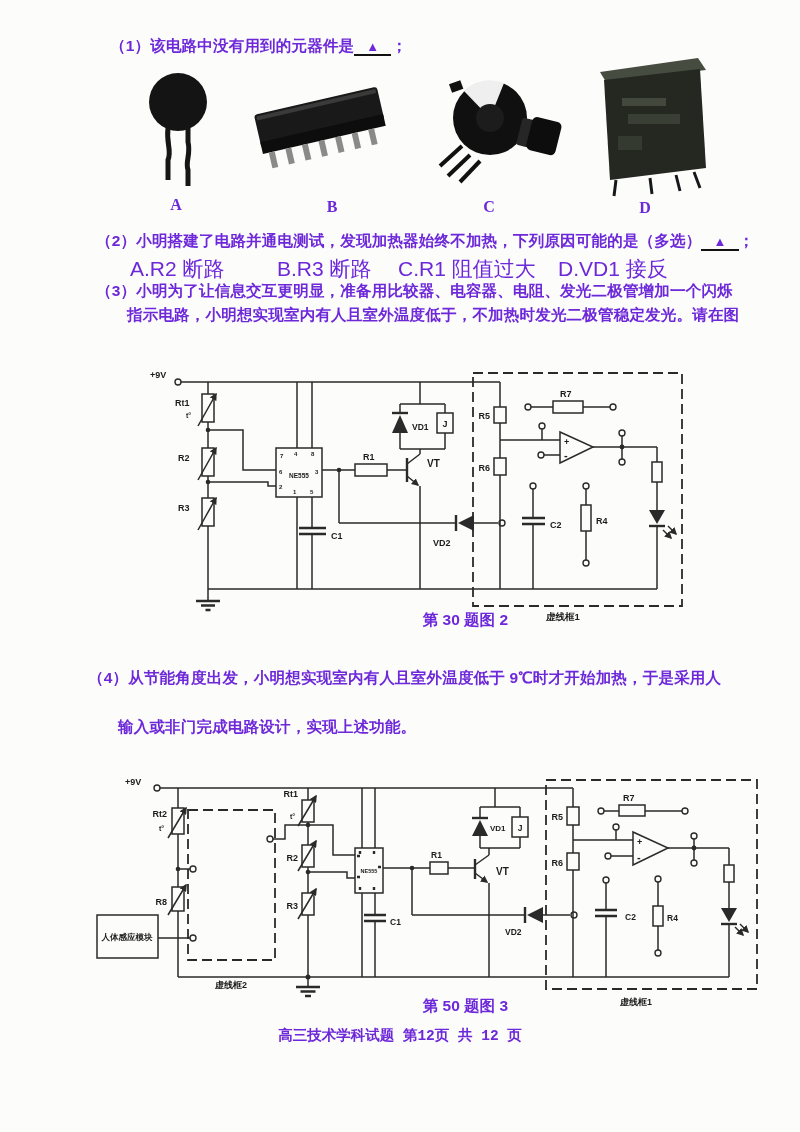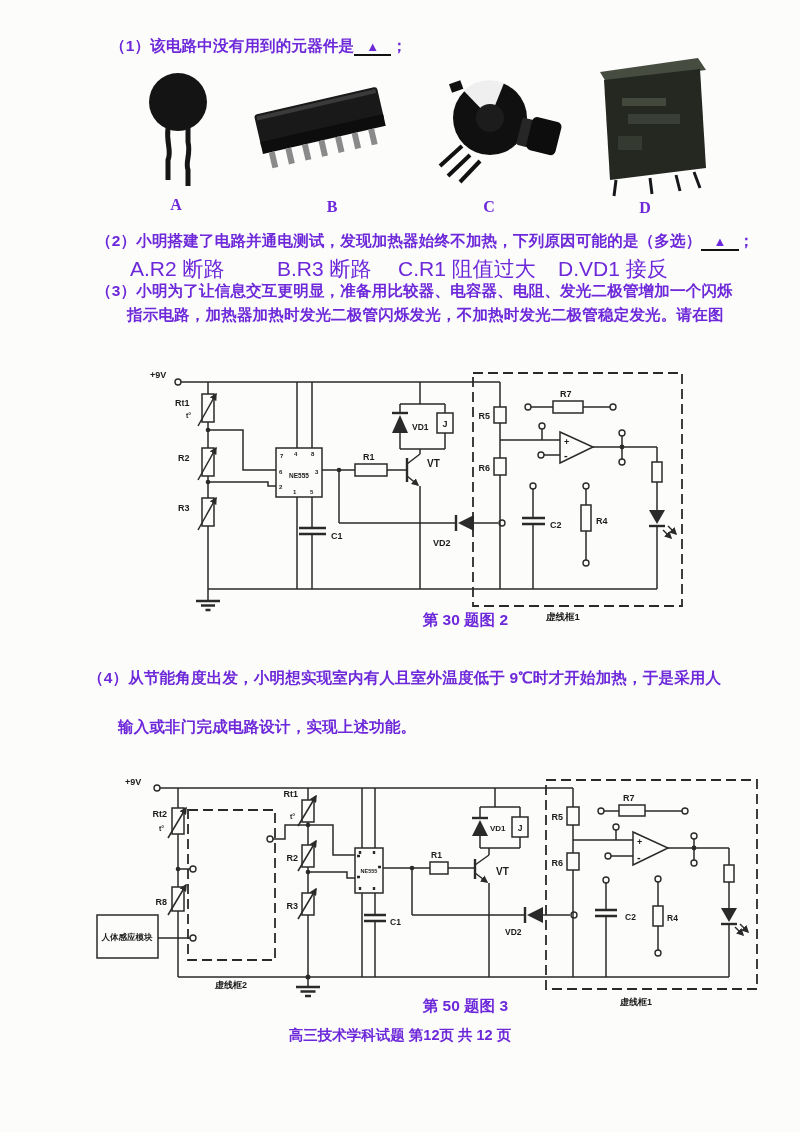--- a/index.html
+++ b/index.html
@@ -5,21 +5,21 @@
   html,body{margin:0;padding:0;background:#e8e8e8;}
   .page{position:relative;width:800px;height:1132px;background:#fcfcfb;overflow:hidden;
         font-family:"Liberation Sans", sans-serif;color:#6d28d9;}
   .qline{position:absolute;font-weight:bold;font-size:15.5px;white-space:nowrap;letter-spacing:.2px;}
   .blank{display:inline-block;border-bottom:2px solid #111;padding:0 12px;font-size:13px;line-height:14px;}
   .opt{position:absolute;font-weight:normal;font-size:21px;white-space:nowrap;}
   .complabel{position:absolute;width:36px;text-align:center;font-weight:bold;
              font-size:16px;font-family:"Liberation Serif", serif;}
   .caption{position:absolute;font-weight:bold;font-size:15.5px;text-align:right;width:180px;}
   .footer{position:absolute;left:0;top:1026px;width:800px;text-align:center;
-          font-weight:bold;font-size:14.5px;}
+          font-weight:bold;font-size:14.5px;font-family:Liberation Mono, monospace;}
   svg{position:absolute;}
   svg text{font-family:"Liberation Sans",sans-serif;font-weight:bold;fill:#1c1c1c;}
   .w{stroke:#2a2a2a;stroke-width:1.5;fill:none;}
   .wt{stroke:#2a2a2a;stroke-width:2.4;fill:none;}
   .box{fill:#fcfcfb;stroke:#2a2a2a;stroke-width:1.5;}
   .rbody{fill:#fcfcfb;stroke:#2a2a2a;stroke-width:1.5;}
   .term{fill:#fcfcfb;stroke:#2a2a2a;stroke-width:1.4;}
   .dot{fill:#2a2a2a;stroke:none;}
   .dio{fill:#2a2a2a;stroke:none;}
   .dash{fill:none;stroke:#2a2a2a;stroke-width:1.8;stroke-dasharray:10 5;}
@@ -87,21 +87,21 @@
 
   <div class="qline" style="left:96px;top:231px">
     <span>（2）小明搭建了电路并通电测试，发现加热器始终不加热，下列原因可能的是（多选）</span><span class="blank">▲</span><span>；</span>
   </div>
   <div class="opt" style="left:130px;top:255px">A.R2 断路</div>
   <div class="opt" style="left:277px;top:255px">B.R3 断路</div>
   <div class="opt" style="left:398px;top:255px">C.R1 阻值过大</div>
   <div class="opt" style="left:558px;top:255px">D.VD1 接反</div>
 
   <div class="qline" style="left:96px;top:281px">（3）小明为了让信息交互更明显，准备用比较器、电容器、电阻、发光二极管增加一个闪烁</div>
-  <div class="qline" style="left:127px;top:305px">指示电路，加热器加热时发光二极管闪烁发光，不加热时发光二极管稳定发光。请在图</div>
+  <div class="qline" style="left:127px;top:305px">指示电路，小明想实现室内有人且室外温度低于，不加热时发光二极管稳定发光。请在图</div>
 
   <svg style="left:120px;top:358px" width="580" height="300" viewBox="0 0 580 300">
     <defs>
       <marker id="ah2" viewBox="0 0 10 10" refX="8" refY="5" markerWidth="5" markerHeight="5" orient="auto-start-reverse">
         <path d="M0,0L10,5L0,10z" fill="#2a2a2a"></path>
       </marker>
     </defs>
 
     <g>
       <text x="30" y="20" font-size="9">+9V</text>

